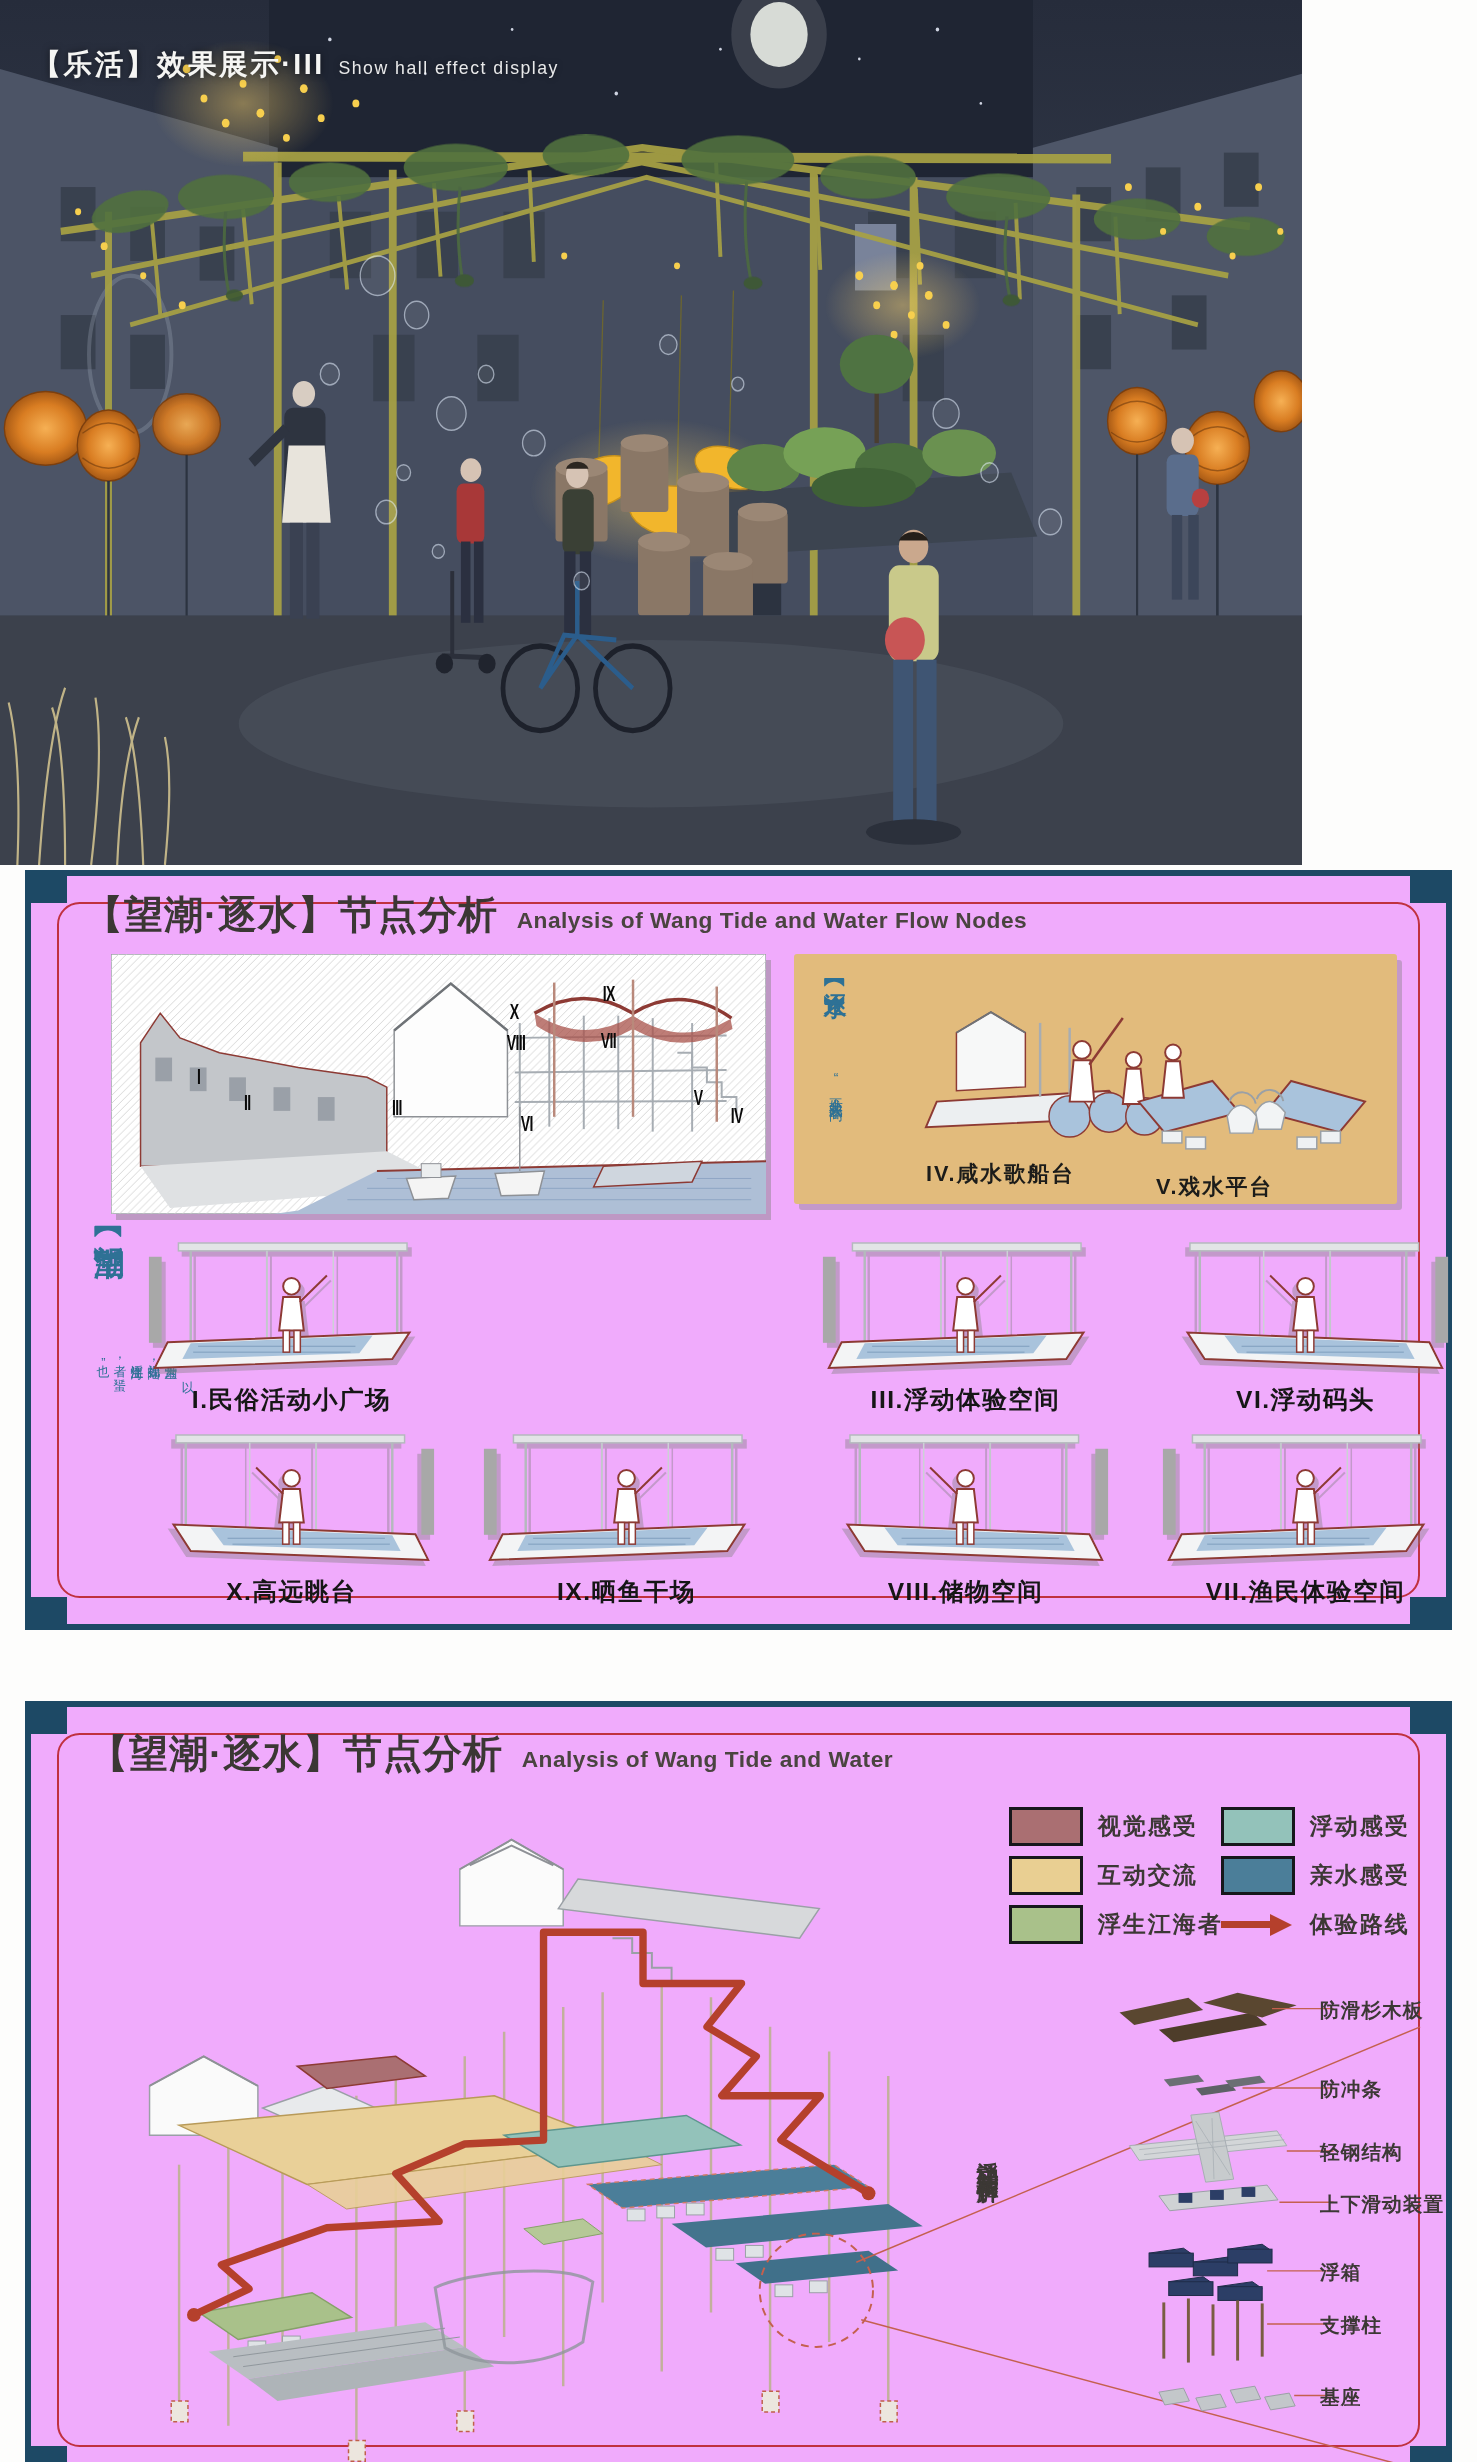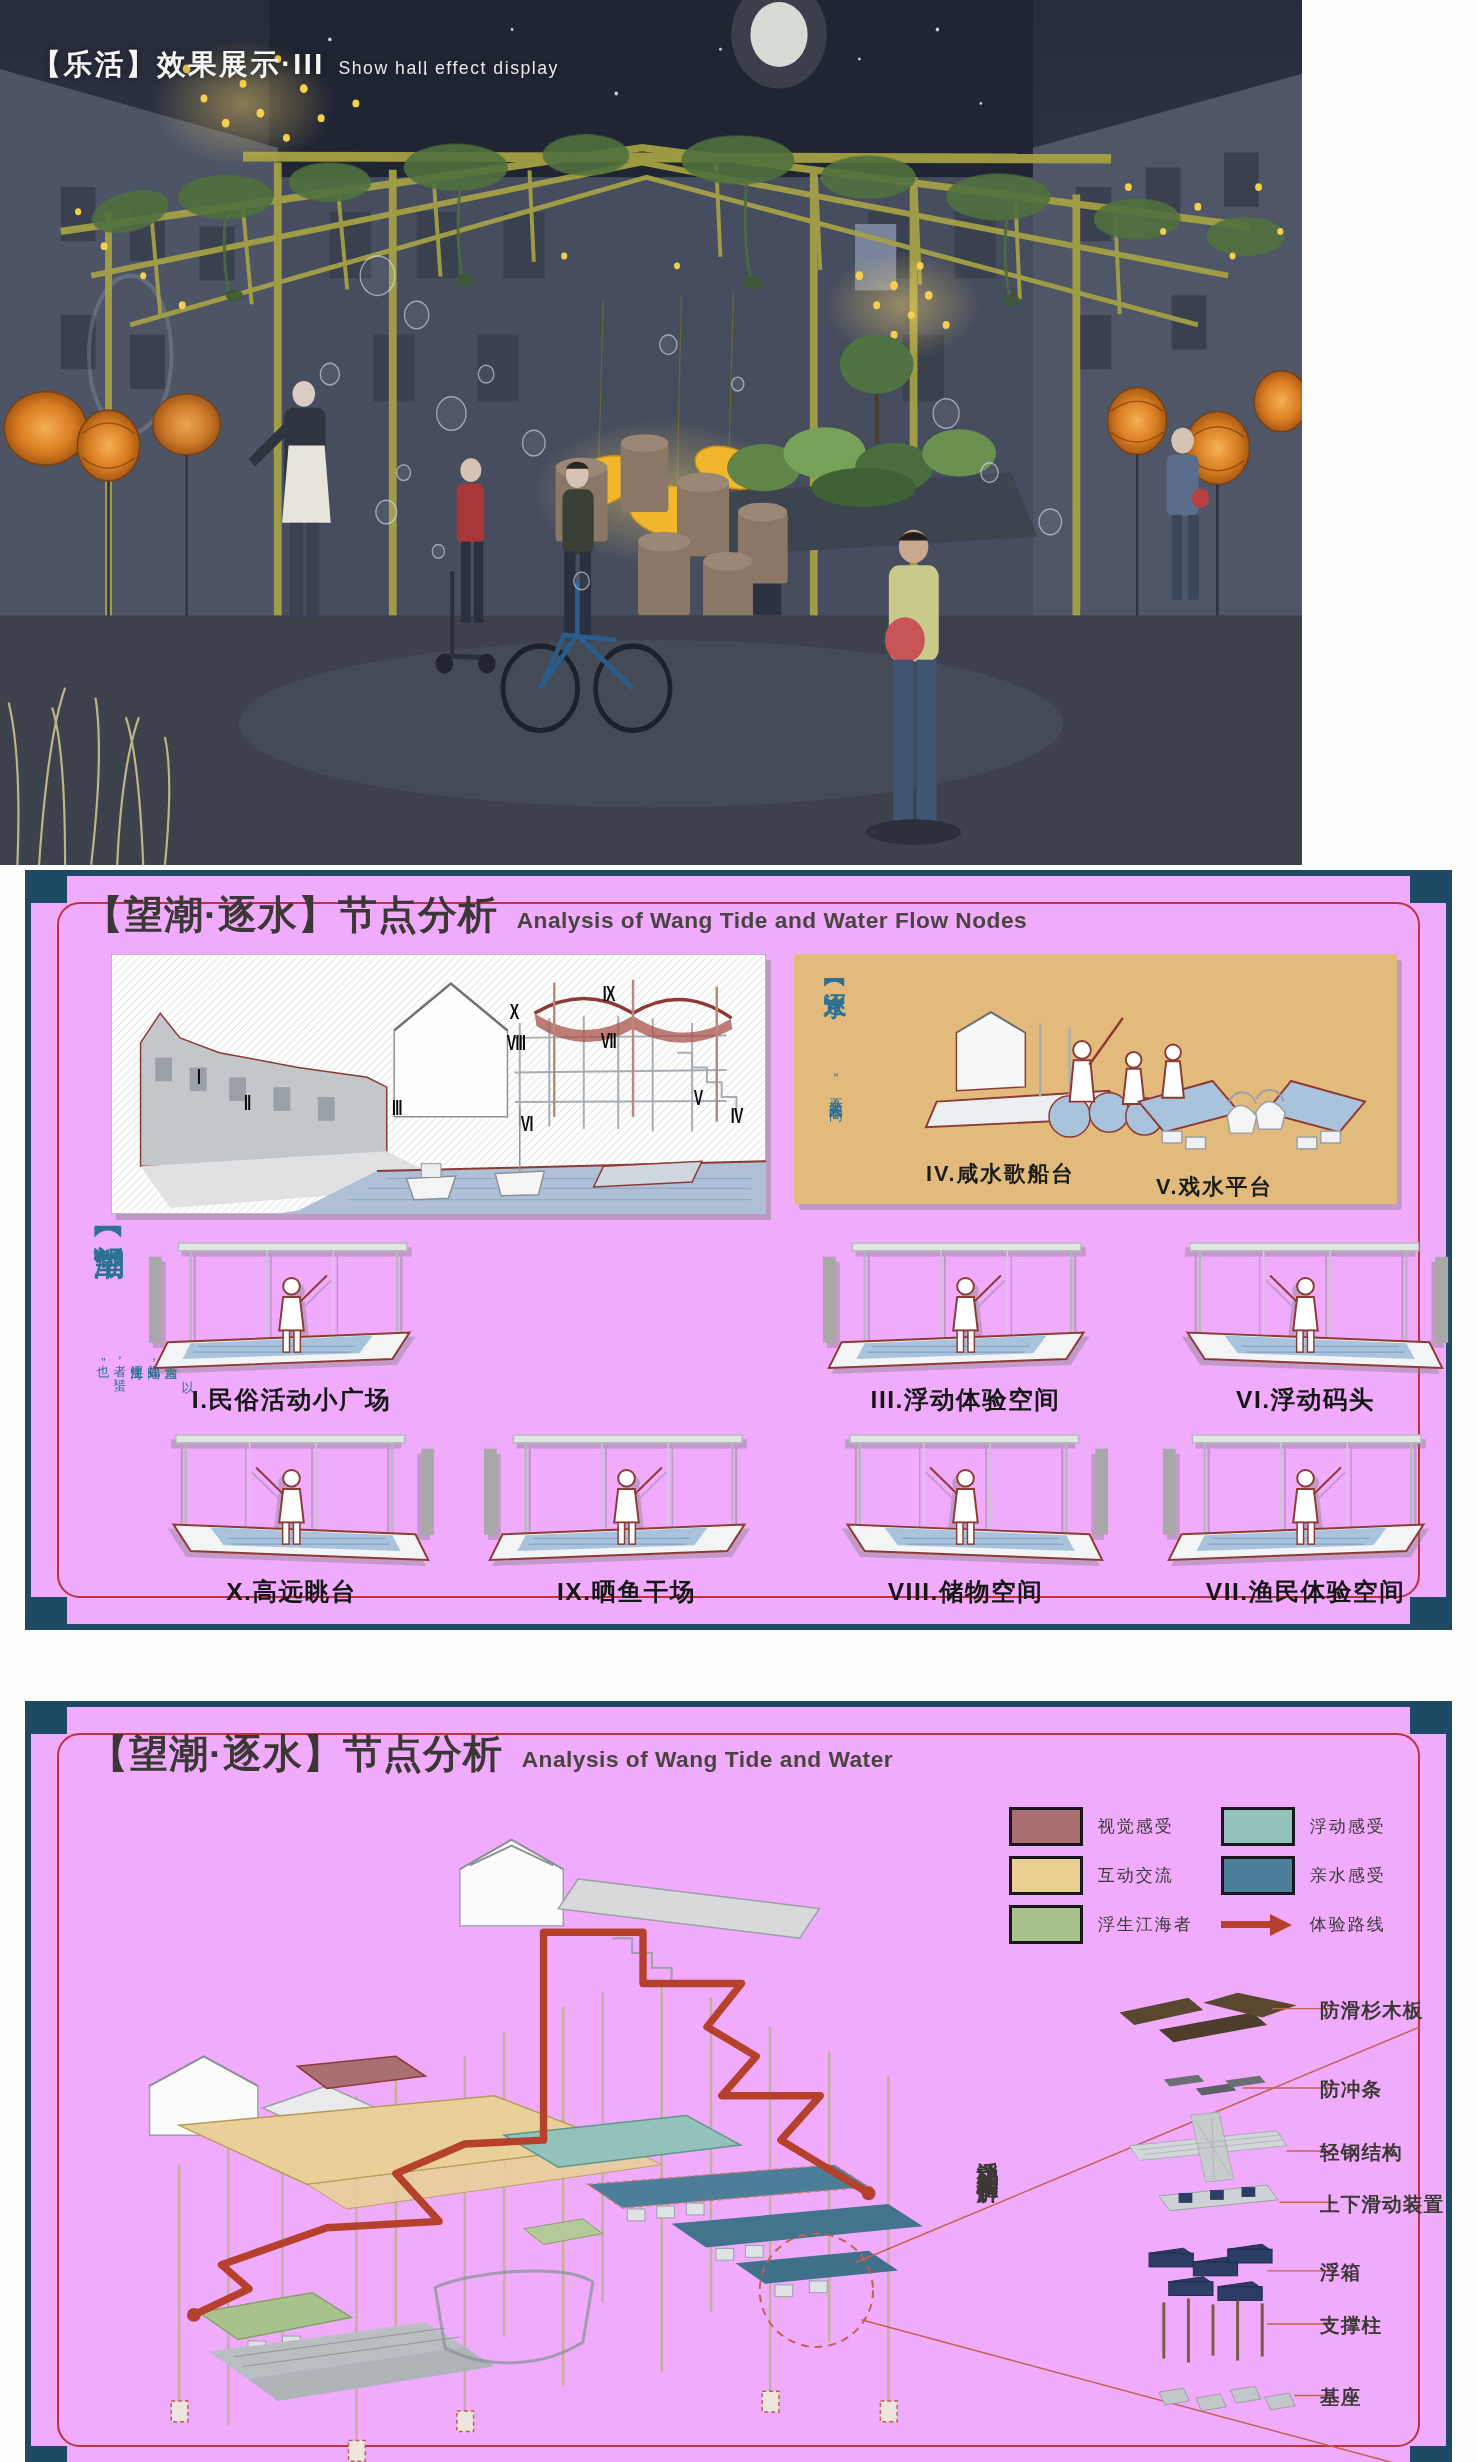--- a/index.html
+++ b/index.html
@@ -49,21 +49,21 @@
   .node svg{width:295px;height:148px;filter:drop-shadow(4.9px 5.9px 0 rgba(128,128,128,.4));}
   .node.flip svg{transform:scaleX(-1);}
   .node-label{display:block;margin-top:4.9px;font-size:24.6px;font-weight:700;color:#161616;letter-spacing:1.5px;}
 
   
   .legend{position:absolute;left:978px;top:95px;display:grid;grid-template-rows:repeat(3,49px);grid-auto-flow:column;grid-auto-columns:212px;align-items:center;z-index:5;}
   .lg{display:flex;align-items:center;gap:14.8px;}
   .sw{width:74px;height:39px;border:3px solid #17171c;flex:0 0 auto;}
   .sw0{background:#aa6f72}.sw1{background:#e9cf92}.sw2{background:#a9c18a}
   .sw3{background:#93c2ba}.sw4{background:#4b7e99}
-  .lg-label{font-size:17px;font-weight:400;color:#3c3835;letter-spacing:2px;white-space:nowrap;}
+  .lg-label{font-size:23px;font-weight:700;color:#3c3835;letter-spacing:2px;white-space:nowrap;}
   .arrowsw{width:74px;display:flex;align-items:center;flex:0 0 auto;}
   .arrowsw .bar{width:49px;height:6.9px;background:#b5402c;}
   .arrowsw .head{width:0;height:0;border-left:22.7px solid #b5402c;border-top:11.8px solid transparent;border-bottom:11.8px solid transparent;}
   .axon{position:absolute;left:89px;top:113px;width:1310px;height:650px;z-index:1;}
   .axon svg{width:100%;height:100%;}
   .detailstack{position:absolute;left:1059px;top:276px;width:246px;height:488px;z-index:3;}
   .detailstack svg{width:100%;height:100%;}
   .dlabel{position:absolute;left:1289px;width:138px;font-size:19.7px;font-weight:700;color:#3c3835;letter-spacing:1px;z-index:4;white-space:nowrap;}
   .detail-title{position:absolute;left:942px;top:437px;font-size:21.7px;font-weight:700;color:#3c3835;letter-spacing:3px;z-index:4;}
 </style>

